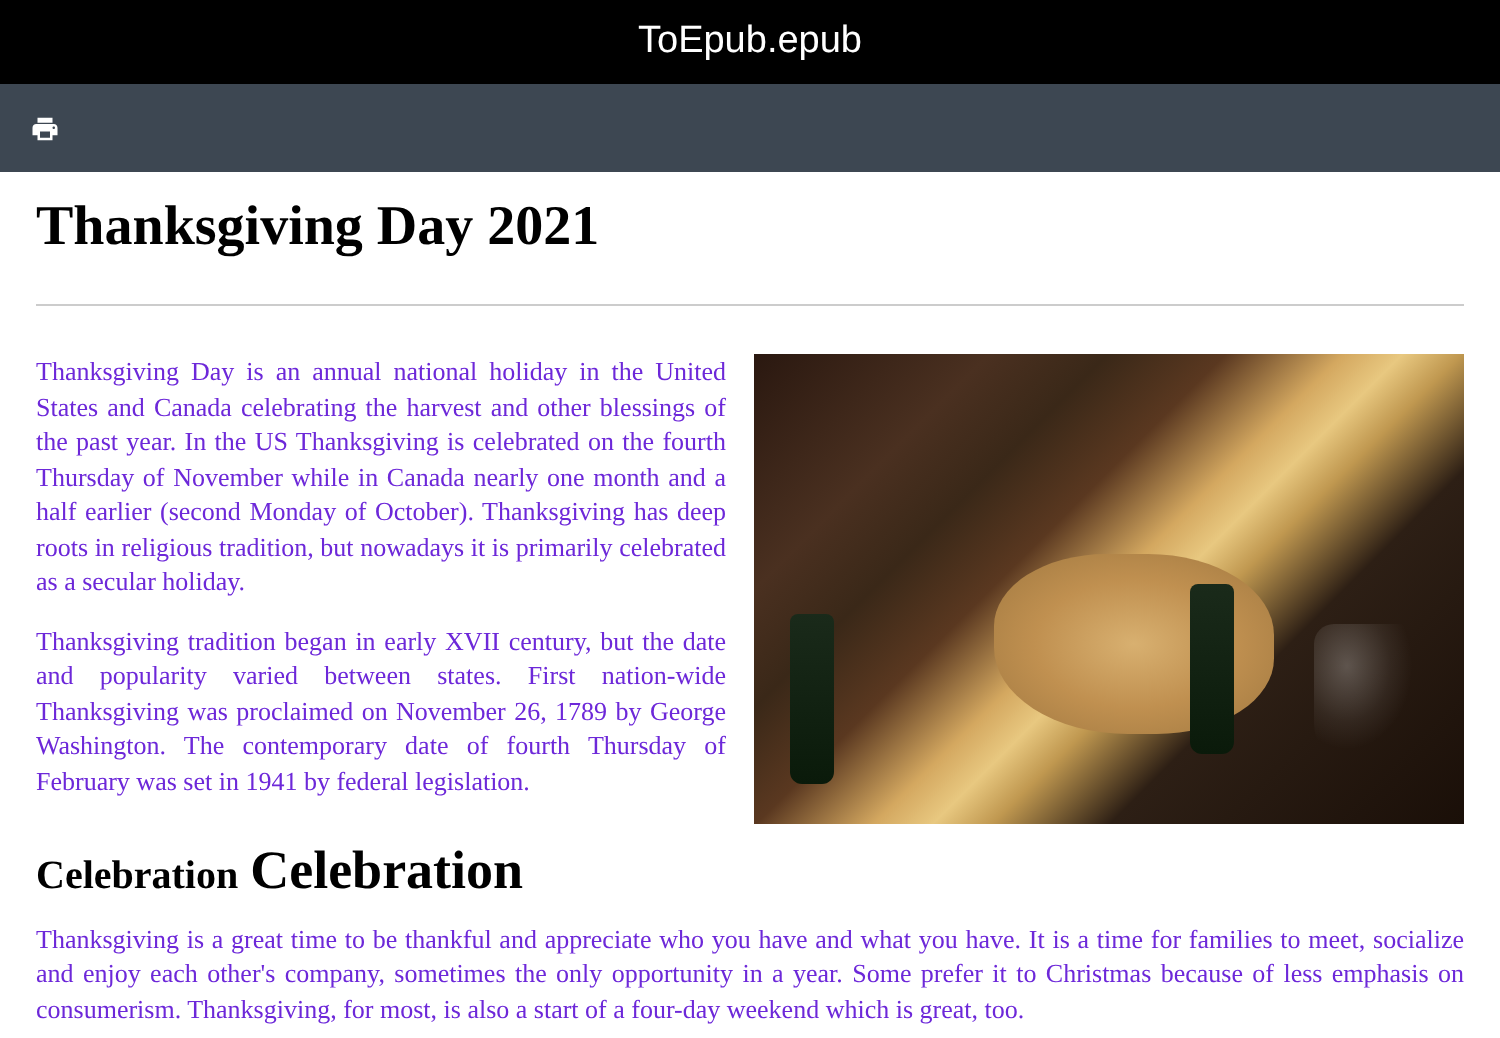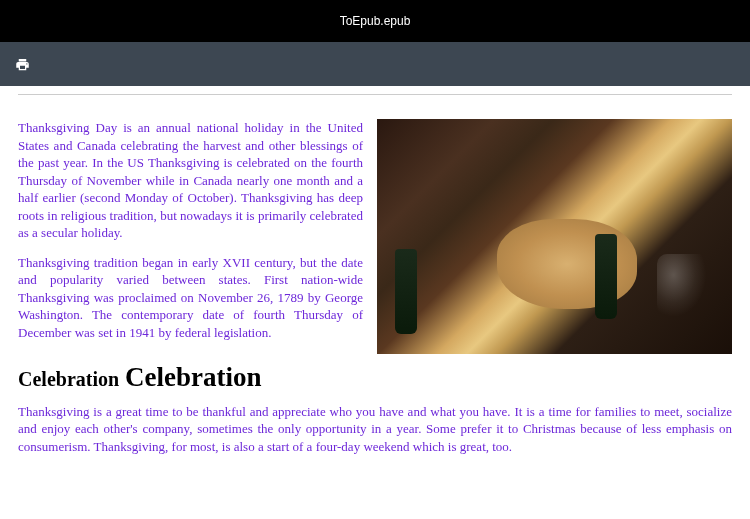--- a/index.html
+++ b/index.html
@@ -12,21 +12,21 @@
     position: relative;
   }
   .titlebar {
     background: #000;
     height: 42px;
     display: flex;
     align-items: center;
     justify-content: center;
     color: #fff;
     font-family: Arial, sans-serif;
-    font-size: 12px;
+    font-size: 19px;
   }
   .toolbar {
     background: #3d4752;
     height: 44px;
     display: flex;
     align-items: center;
     padding: 0 10px;
     color: #fff;
   }
   .toolbar-btn {
@@ -126,27 +126,28 @@
 
 <div class="toolbar">
   <div class="toolbar-btn">
     <svg width="15" height="15" viewBox="0 0 24 24" fill="#fff">
       <path d="M19 8H5c-1.66 0-3 1.34-3 3v6h4v4h12v-4h4v-6c0-1.66-1.34-3-3-3zm-3 11H8v-5h8v5zm3-7c-.55 0-1-.45-1-1s.45-1 1-1 1 .45 1 1-.45 1-1 1zm-1-9H6v4h12V3z"></path>
     </svg>
   </div>
 </div>
 
 <div class="content">
+  <h1 class="main-title">Thanksgiving Day 2021</h1>
   <hr class="hr">
   <div class="text-wrap">
     <div class="float-image">
       <div class="bottle b1"></div>
       <div class="bottle b2"></div>
     </div>
     <p class="para">Thanksgiving Day is an annual national holiday in the United States and Canada celebrating the harvest and other blessings of the past year. In the US Thanksgiving is celebrated on the fourth Thursday of November while in Canada nearly one month and a half earlier (second Monday of October). Thanksgiving has deep roots in religious tradition, but nowadays it is primarily celebrated as a secular holiday.</p>
-    <p class="para">Thanksgiving tradition began in early XVII century, but the date and popularity varied between states. First nation-wide Thanksgiving was proclaimed on November 26, 1789 by George Washington. The contemporary date of fourth Thursday of December was set in 1941 by federal legislation.</p>
+    <p class="para">Thanksgiving tradition began in early XVII century, but the date and popularity varied between states. First nation-wide Thanksgiving was proclaimed on November 26, 1789 by George Washington. The contemporary date of fourth Thursday of February was set in 1941 by federal legislation.</p>
     <h2 class="sub-title">
       <span class="word1">Celebration</span>
       <span class="word2">Celebration</span>
     </h2>
     <p class="para">Thanksgiving is a great time to be thankful and appreciate who you have and what you have. It is a time for families to meet, socialize and enjoy each other's company, sometimes the only opportunity in a year. Some prefer it to Christmas because of less emphasis on consumerism. Thanksgiving, for most, is also a start of a four-day weekend which is great, too.</p>
   </div>
 </div>
 
 </body></html>

